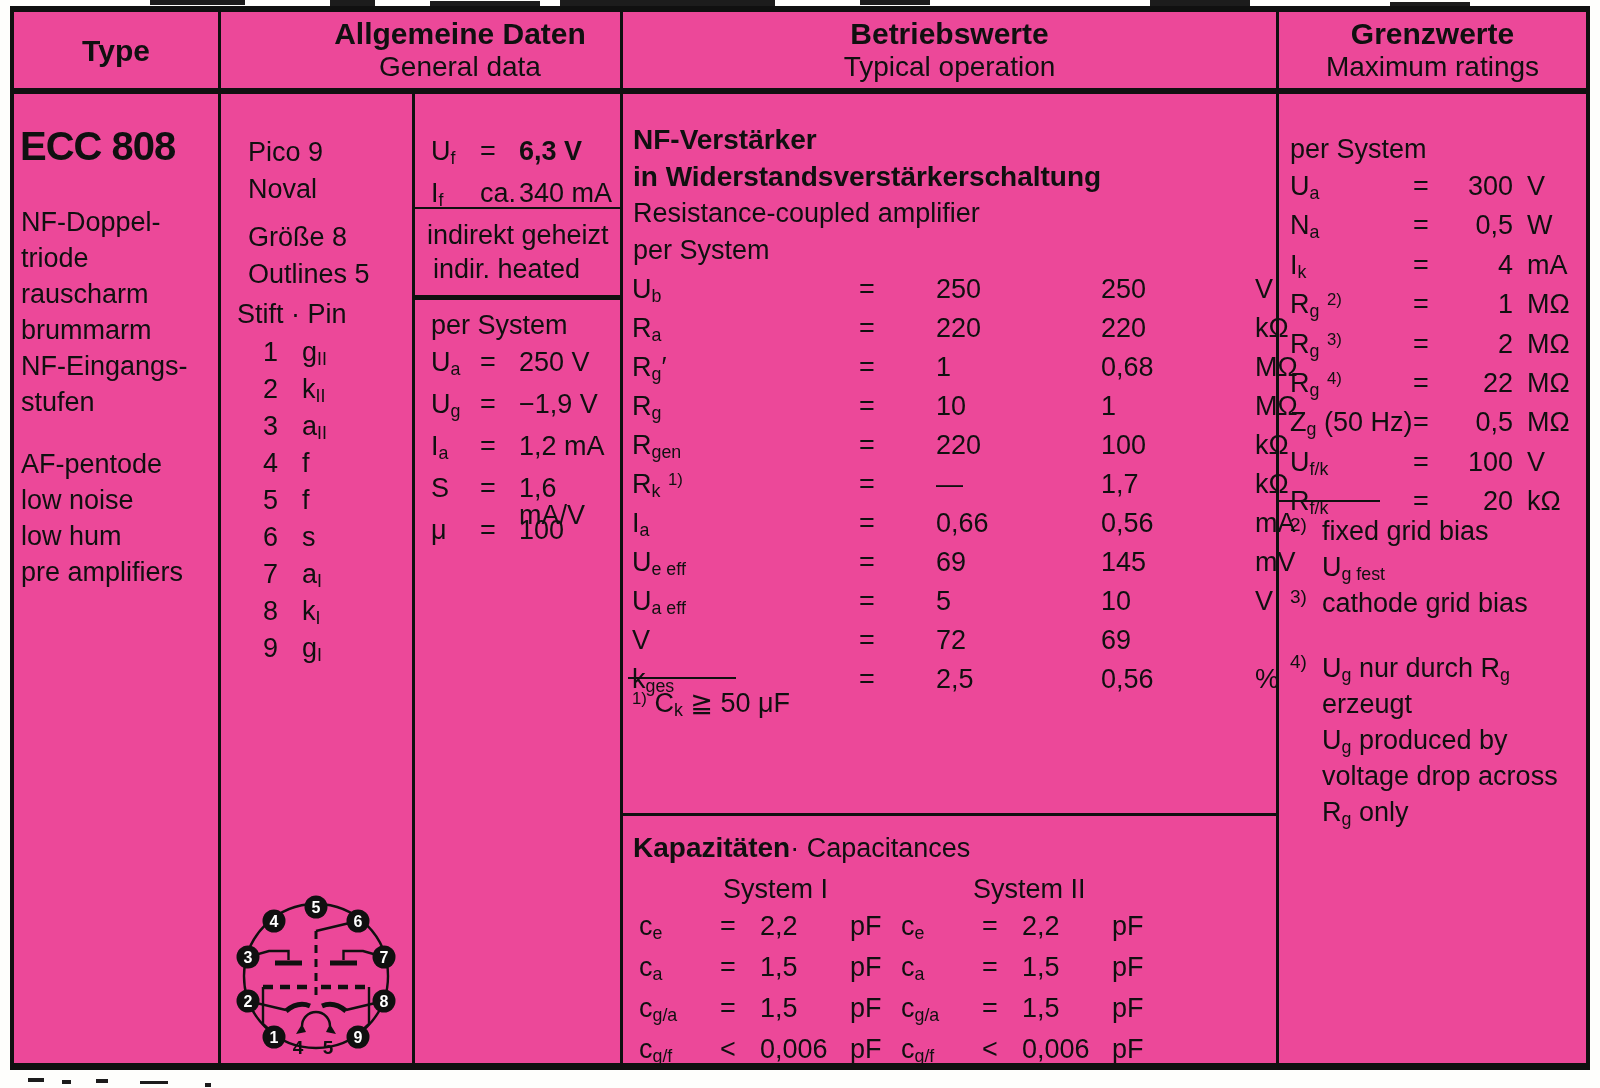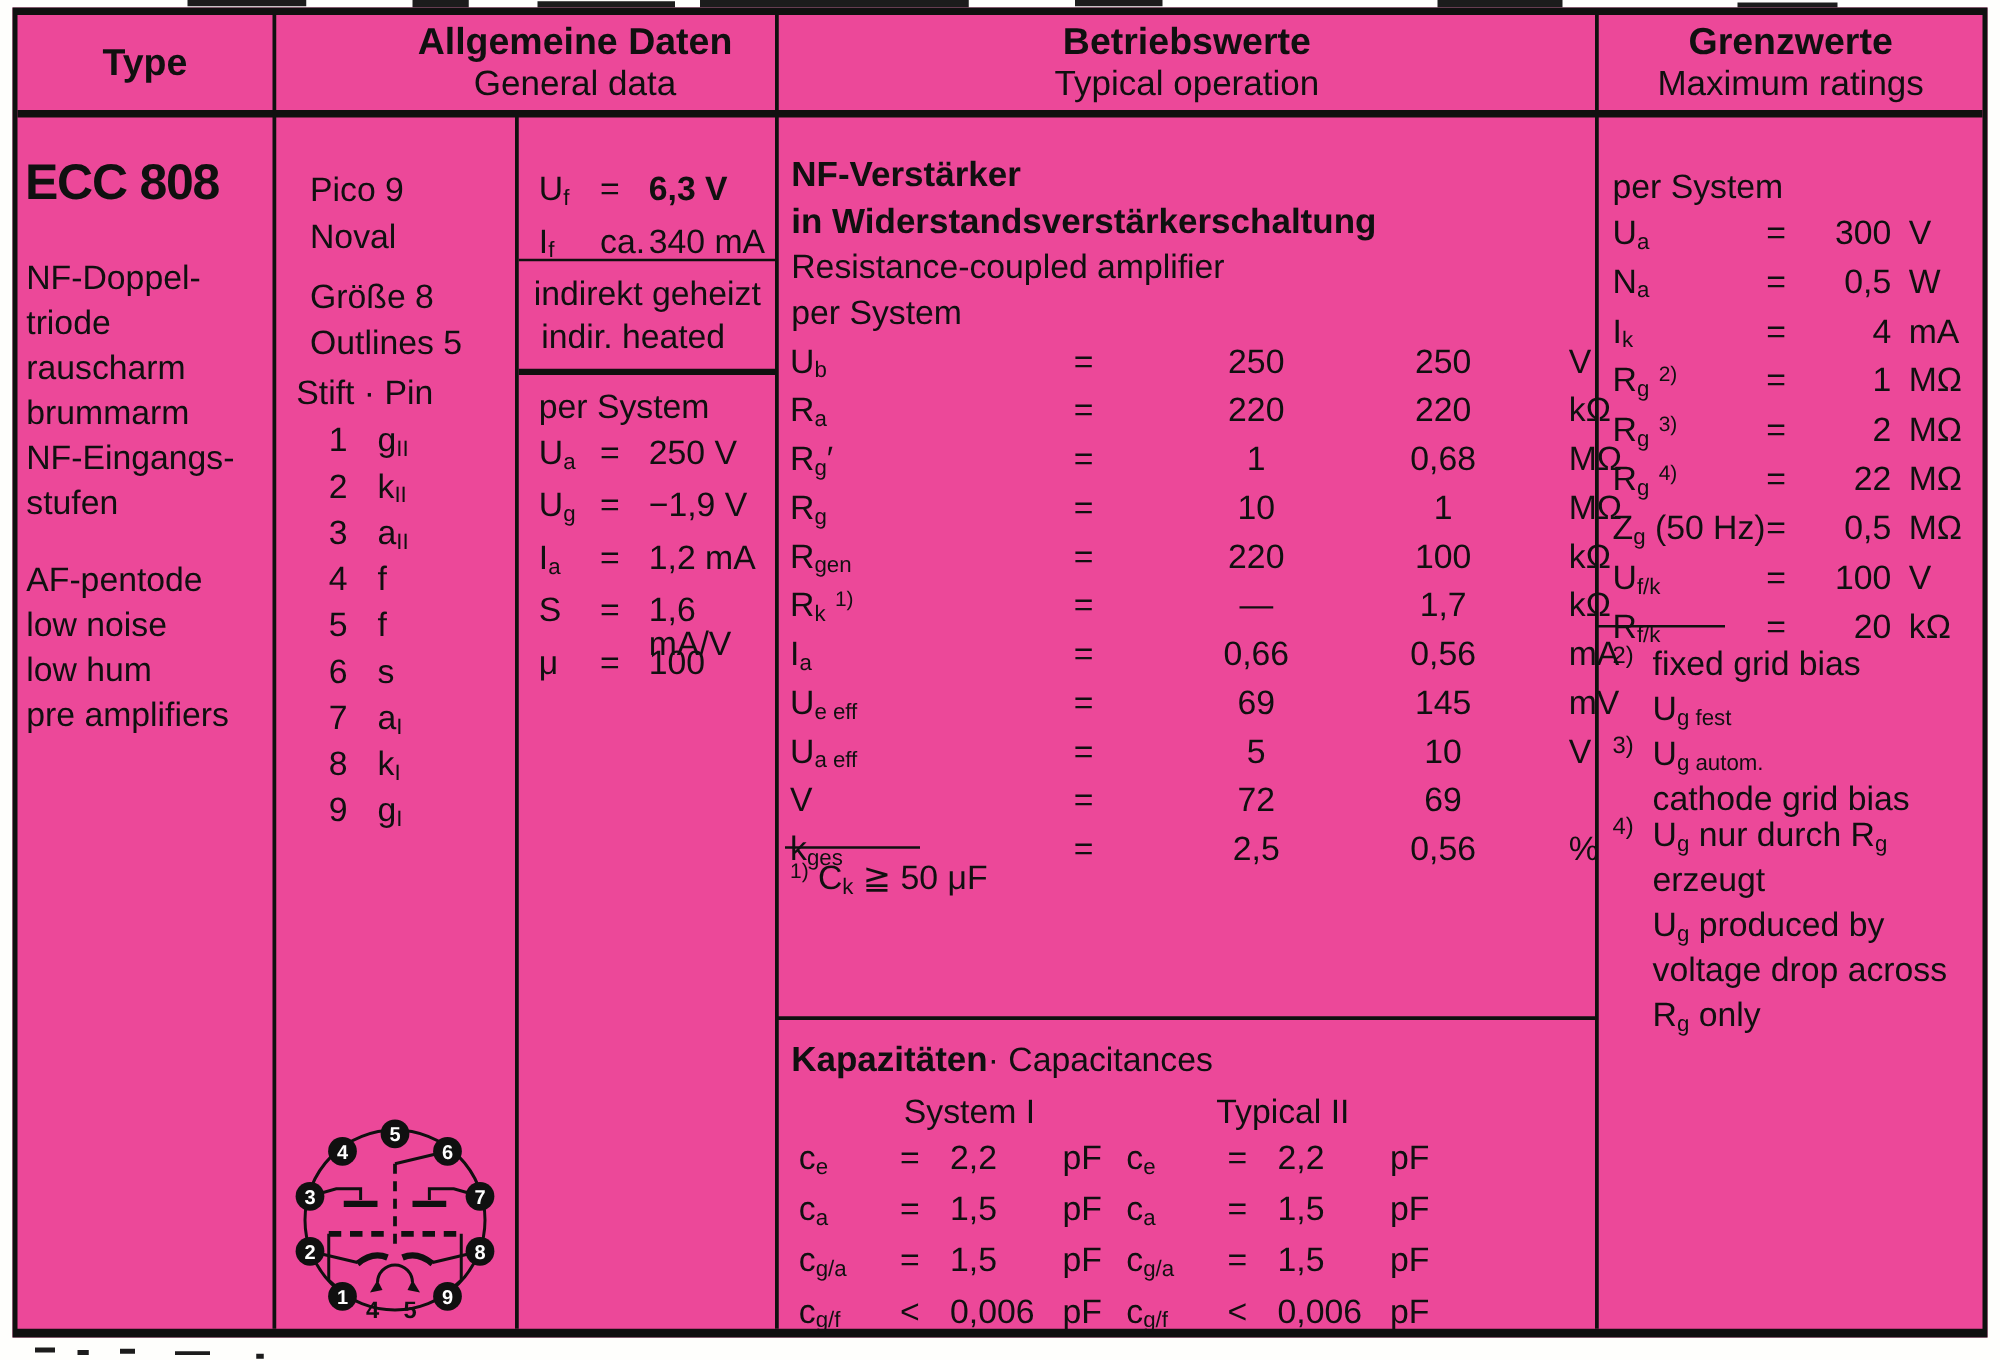--- a/index.html
+++ b/index.html
@@ -28,21 +28,21 @@
   .desc div{height:36px;line-height:36px;}
   
   .plainlist div{height:37px;line-height:37px;}
   .pinrow{display:grid;grid-template-columns:30px 24px auto;height:37px;line-height:37px;}
   .pinrow .no{text-align:right;}
   .pinrow .lbl{grid-column:3;}
   
   .specrow{display:grid;align-items:baseline;line-height:27px;}
   .g2b .specrow{grid-template-columns:49px 39px auto;height:37px;padding-top:5px;}
   .op-rows .specrow{grid-template-columns:200px 50px 138px 107px auto;height:35px;padding-top:4px;gap:27px;}
-  .op-rows .v1,.op-rows .v2{text-align:center;}
+  .op-rows .v1,.op-rows .v2{text-align:left;}
   .op-rows .unit{padding-left:20px;}
   .cap-rows .specrow{grid-template-columns:81px 40px 90px auto;height:36px;padding-top:5px;}
   .lim-rows .specrow{grid-template-columns:123px 45px 55px auto;height:35.4px;padding-top:4px;}
   .lim-rows .v{text-align:right;}
   .lim-rows .unit{padding-left:14px;}
   .heated div{height:34px;line-height:34px;}
   
   .fn{position:absolute;left:11px;right:4px;}
   .fn .mark{position:absolute;left:0;top:0;font-size:19px;}
   .fn .lines{margin-left:32px;}
@@ -386,21 +386,21 @@
             <span class="unit">%</span>
           </div>
         </div>
 
       <div class="abs" style="left:9px;top:593px"><sup>1)</sup>  C<sub>k</sub>  ≧  50 μF</div>
 
       <div class="abs bold" style="left:10px;top:738px;font-size:28px">
         <span>Kapazitäten</span><span style="font-weight:normal;font-size:27px">· Capacitances</span>
       </div>
       <div class="abs" style="left:100px;top:780px">System I</div>
-      <div class="abs" style="left:350px;top:780px">Typical II</div>
+      <div class="abs" style="left:350px;top:780px">System II</div>
       <div class="abs cap-rows" style="left:16px;top:814px;width:258px">
 
           <div class="specrow">
             <span>c<sub>e</sub></span>
             <span>=</span>
             <span>2,2</span>
             <span>pF</span>
           </div>
 
           <div class="specrow">
@@ -530,21 +530,20 @@
       <div class="fn" style="top:420px">
         <span class="mark">2)</span>
         <div class="lines">
           <div>fixed grid bias</div>
           <div>U<sub>g fest</sub></div>
         </div>
       </div>
       <div class="fn" style="top:492px">
         <span class="mark">3)</span>
         <div class="lines">
-          <div>U<sub>g autom.</sub></div>
           <div>cathode grid bias</div>
         </div>
       </div>
       <div class="fn" style="top:557px">
         <span class="mark">4)</span>
         <div class="lines">
           <div>U<sub>g</sub> nur durch R<sub>g</sub></div>
           <div>erzeugt</div>
           <div>U<sub>g</sub> produced by</div>
           <div>voltage drop across</div>

